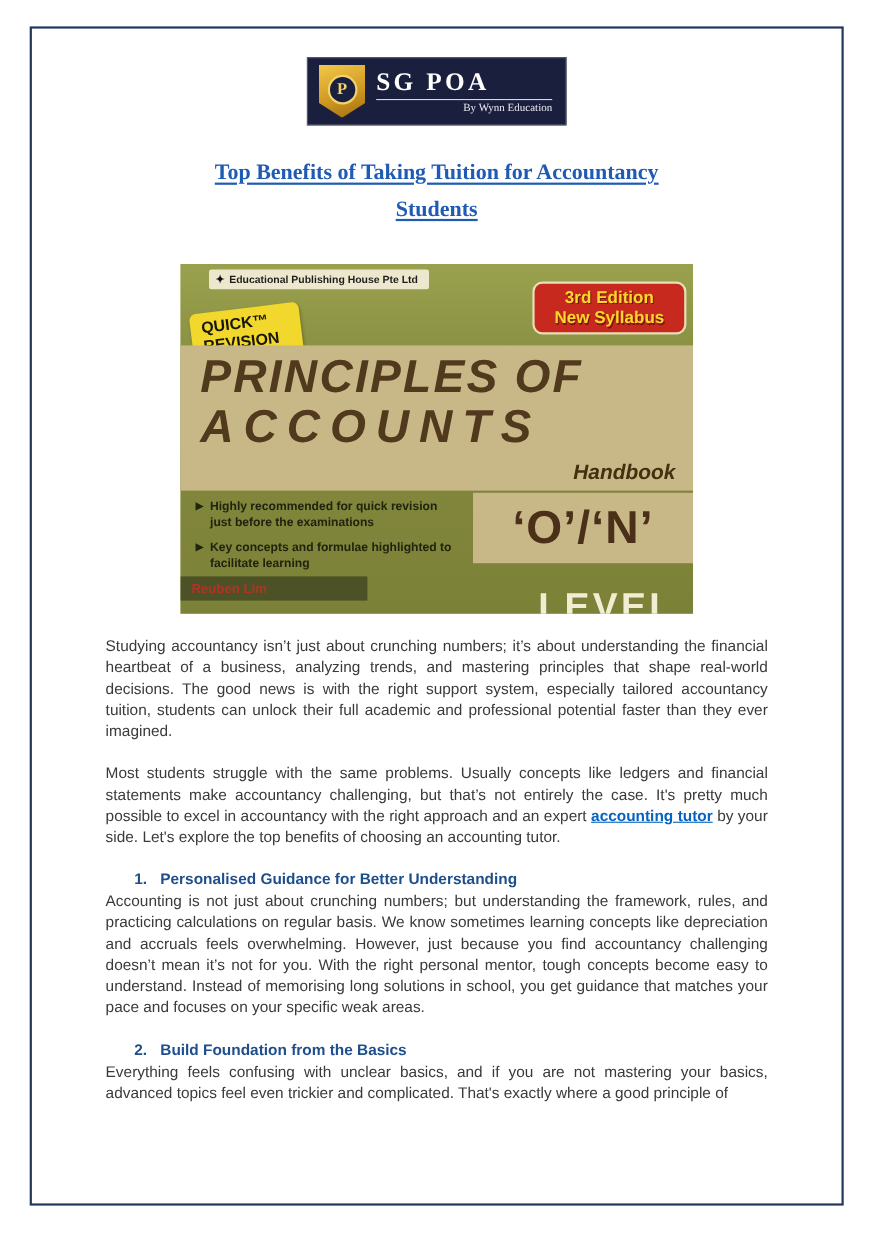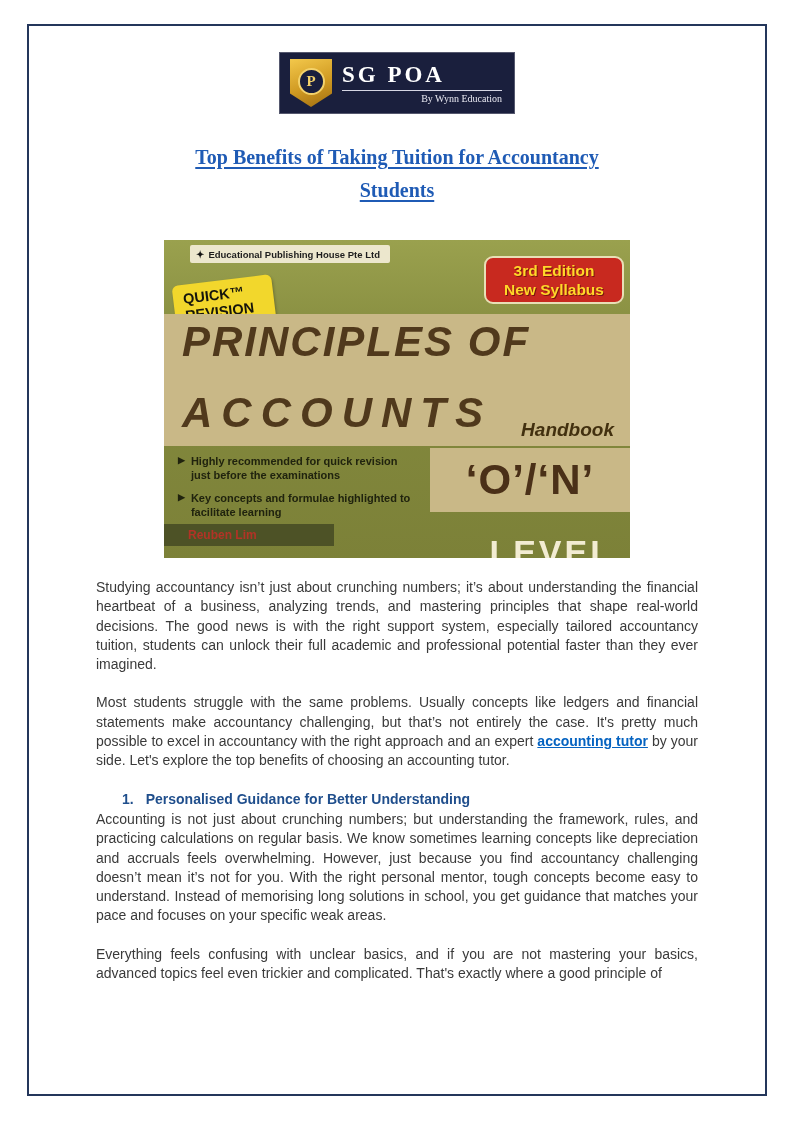--- a/index.html
+++ b/index.html
@@ -86,21 +86,21 @@
     position: absolute; left: 0; top: 74px; width: 466px; height: 132px;
     background: #c9b887;
     font-style: italic;
   }
   .cover-title1 {
     position: absolute; left: 18px; top: 4px; color: #50391c;
     font-weight: bold; font-size: 42px; letter-spacing: 2px; white-space: nowrap;
   }
   .cover-title2 {
     position: absolute; left: 18px; top: 50px; color: #50391c;
-    font-weight: bold; font-size: 42px; letter-spacing: 9px; white-space: nowrap; margin-top: 25px;
+    font-weight: bold; font-size: 42px; letter-spacing: 9px; white-space: nowrap;
   }
   .cover-handbook {
     position: absolute; right: 16px; bottom: 5px; color: #42300f;
     font-weight: bold; font-size: 19px;
   }
   .cover-bullets {
     position: absolute; left: 14px; top: 214px; width: 242px;
     color: #20230e; font-size: 11px; font-weight: bold; line-height: 1.3;
   }
   .cover-bullet { display: flex; gap: 6px; margin-bottom: 8px; }
@@ -109,21 +109,21 @@
     position: absolute; right: 0; top: 208px; width: 200px; height: 64px;
     background: #c9b887; display: flex; align-items: center; justify-content: center;
     color: #4a3018; font-weight: bold; font-size: 42px; letter-spacing: 1px;
   }
   .level-label {
     position: absolute; right: 16px; top: 293px; color: #f2ecd2;
     font-weight: bold; font-size: 34px; letter-spacing: 3px;
   }
   .author-bar {
     position: absolute; left: 0; top: 284px; width: 170px; height: 22px;
-    background: #4d5226; display: flex; align-items: center; padding-left: 24px;
+    background: #4d5226; display: flex; align-items: center; padding-left: 10px;
   }
   .author-name { color: #b23326; font-weight: bold; font-size: 12px; }
 
   
   .content {
     position: absolute; left: 96px; top: 578px; width: 602px;
     font-size: 14px; line-height: 19.3px; text-align: justify; color: #3a3a3a;
   }
   .content p { margin: 0 0 19px; }
   .section-heading {
@@ -194,18 +194,21 @@
   <div class="content">
     <p>Studying accountancy isn’t just about crunching numbers; it’s about understanding the financial heartbeat of a business, analyzing trends, and mastering principles that shape real-world decisions. The good news is with the right support system, especially tailored accountancy tuition, students can unlock their full academic and professional potential faster than they ever imagined.</p>
 
     <p><span>Most students struggle with the same problems. Usually concepts like ledgers and financial statements make accountancy challenging, but that’s not entirely the case. It's pretty much possible to excel in accountancy with the right approach and an expert </span><a class="inline-link">accounting tutor</a><span> by your side. Let's explore the top benefits of choosing an accounting tutor.</span></p>
 
     <h3 class="section-heading">
       <span class="num">1.</span><span>Personalised Guidance for Better Understanding</span>
     </h3>
     <p>Accounting is not just about crunching numbers; but understanding the framework, rules, and practicing calculations on regular basis. We know sometimes learning concepts like depreciation and accruals feels overwhelming. However, just because you find accountancy challenging doesn’t mean it’s not for you. With the right personal mentor, tough concepts become easy to understand. Instead of memorising long solutions in school, you get guidance that matches your pace and focuses on your specific weak areas.</p>
 
+    <h3 class="section-heading">
+      <span class="num">2.</span><span>Build Foundation from the Basics</span>
+    </h3>
     <p>Everything feels confusing with unclear basics, and if you are not mastering your basics, advanced topics feel even trickier and complicated. That's exactly where a good principle of</p>
   </div>
 
   <div class="border-frame"></div>
 
 </div>
 
 </body></html>

